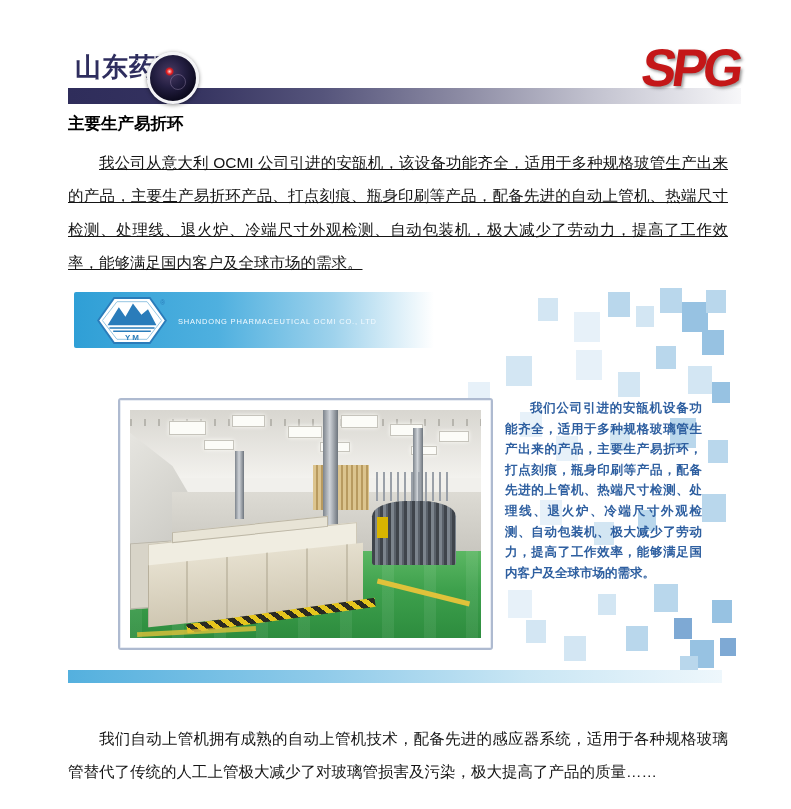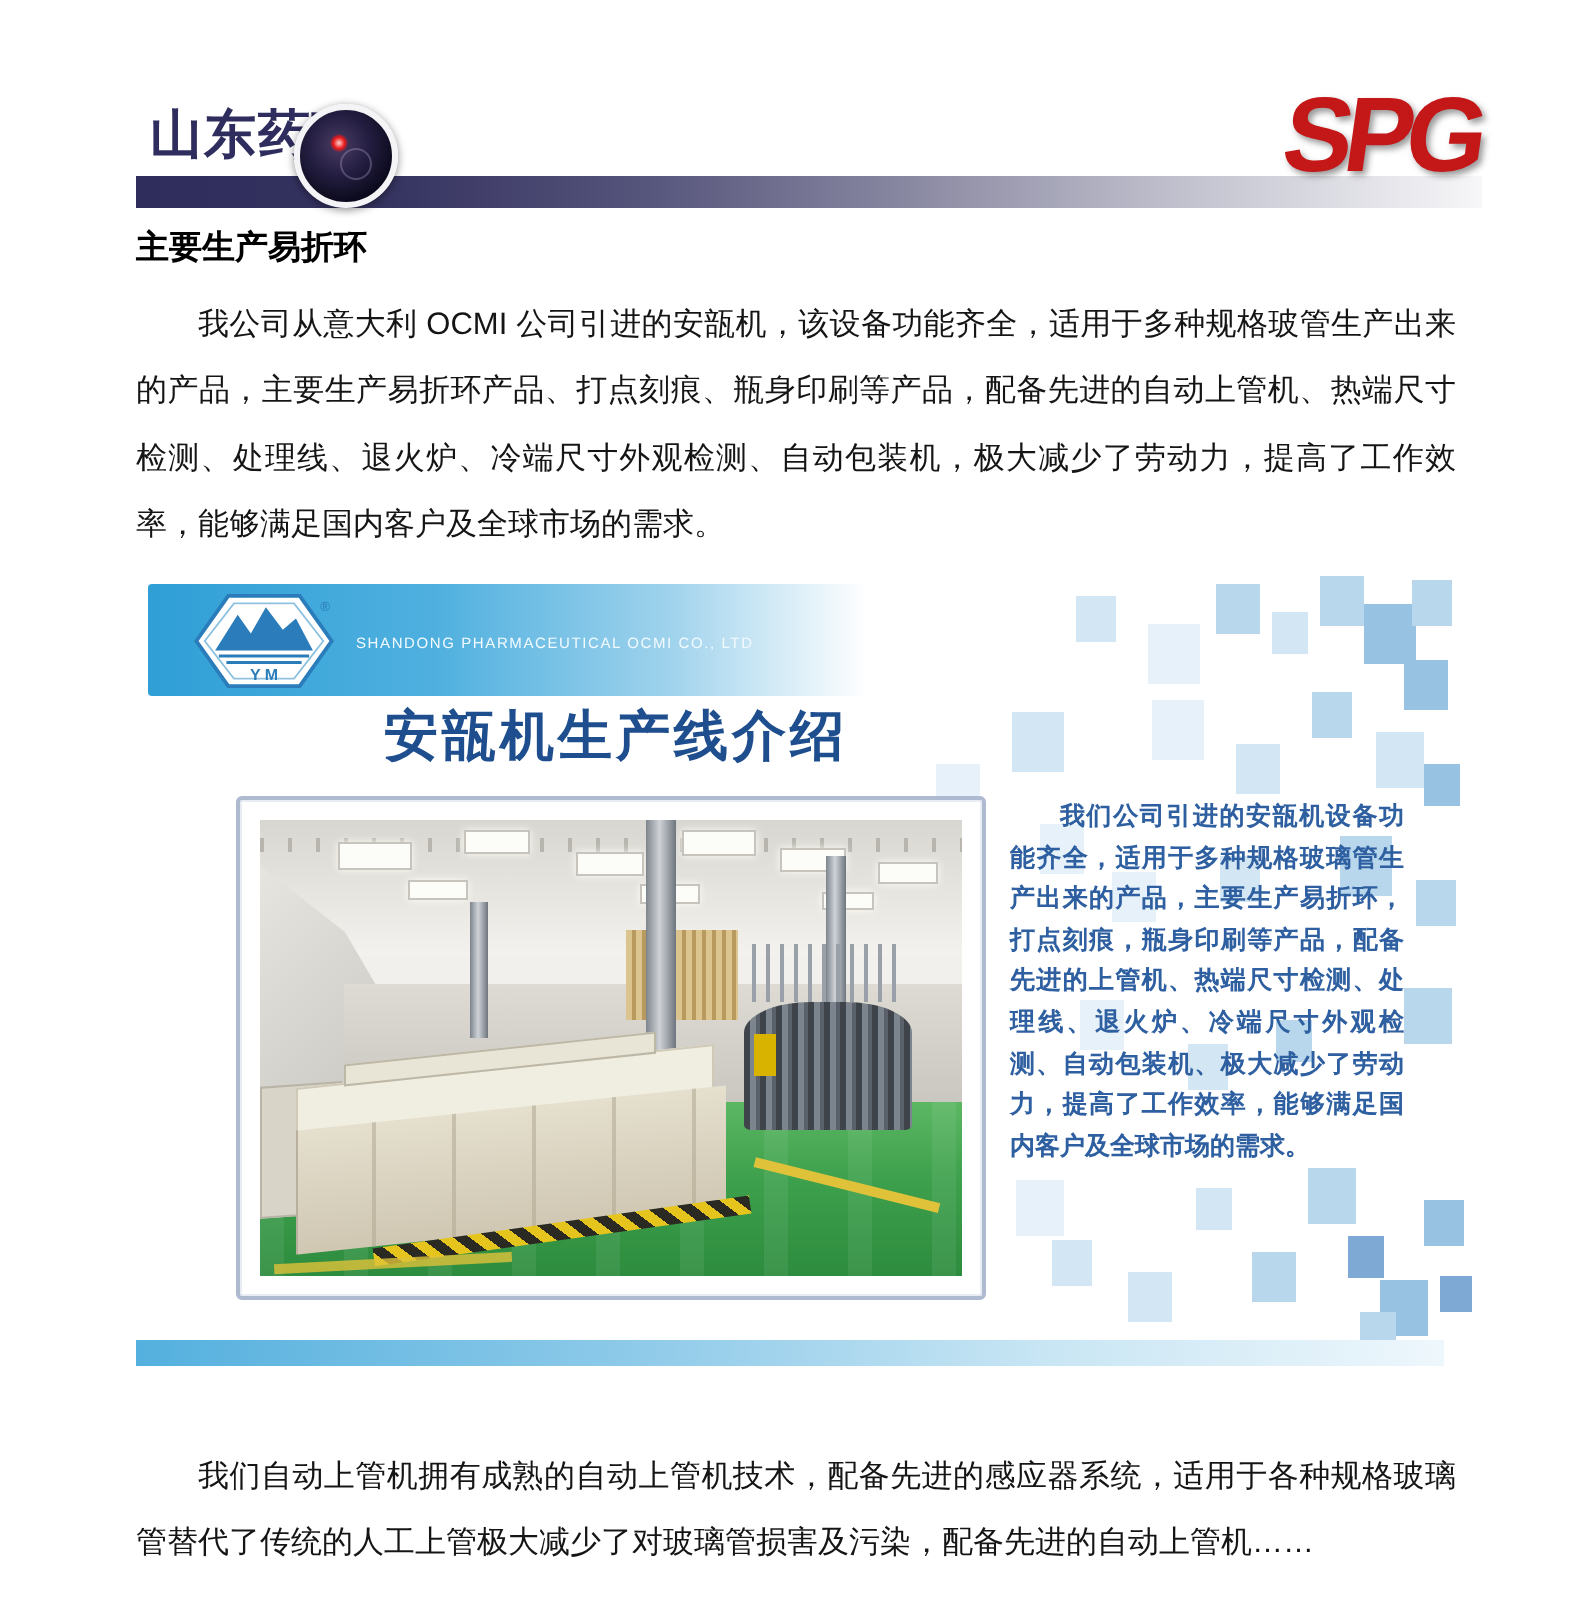--- a/index.html
+++ b/index.html
@@ -21,21 +21,21 @@
   .spg{position:absolute;left:642px;top:42px;font-size:52px;font-weight:bold;
        color:#c41718;letter-spacing:-4px;transform:skewX(-8deg) scaleY(1.02);
        text-shadow:2px 2px 3px rgba(70,70,70,.55);z-index:3;line-height:1;}
   .hbar{position:absolute;left:68px;top:88px;width:673px;height:16px;z-index:2;
         background:linear-gradient(90deg,#2f2d5b 0%,#34325f 18%,#56557c 38%,#8b8aa3 58%,#c2c2cf 78%,#ededf1 96%,#f7f7f9 100%);}
 
   
   .title{position:absolute;left:68px;top:113px;margin:0;font-size:16.5px;font-weight:bold;color:#000;}
   .body{position:absolute;left:68px;width:660px;margin:0;font-size:15.5px;line-height:33.4px;
         text-align:justify;text-indent:2em;color:#151515;}
-  .p1{top:146px;}
+  .p1{top:146px;text-decoration:underline;}
   .p2{top:722px;}
   .machine{position:absolute;left:68px;top:690px;margin:0;padding-left:31px;font-size:14.5px;color:#0a0a0a;}
 
   
   .fig{position:absolute;left:68px;top:288px;width:658px;height:396px;margin:0;background:#fff;}
   .squares{position:absolute;inset:0;z-index:0;}
   .sq{position:absolute;}
 
   .banner{position:absolute;left:6px;top:4px;width:360px;height:56px;z-index:2;
           display:flex;align-items:center;padding-left:22px;box-sizing:border-box;
@@ -155,21 +155,20 @@
         <path d="M12,30 L24,11 L31,21 L39,7 L48,19 L55,13 L64,30 Z" fill="#2a7cba"></path>
         <path d="M14,33 h48 M18,36.5 h40" stroke="#2a7cba" stroke-width="1.6" fill="none"></path>
         <text x="38" y="45.5" text-anchor="middle" font-size="8.5" font-weight="bold" fill="#2a7cba" font-family="Liberation Sans, sans-serif">Y M</text>
         <text x="68" y="9" font-size="7" fill="#2a7cba" font-family="Liberation Sans, sans-serif">®</text>
       </svg>
       <div class="banner-text">
         <div class="ben">SHANDONG PHARMACEUTICAL OCMI CO., LTD</div>
       </div>
     </div>
 
-    <div class="ftitle">安瓿机生产线介绍</div>
 
     <div class="frame">
       <div class="photo">
         <div class="ph-ceiling"></div>
         <div class="ph-truss"></div>
         <div class="ph-light" style="left:11%;top:5%;width:10%;height:5%"></div>
         <div class="ph-light" style="left:29%;top:2%;width:9%;height:4.5%"></div>
         <div class="ph-light" style="left:45%;top:7%;width:9%;height:4.5%"></div>
         <div class="ph-light" style="left:60%;top:2%;width:10%;height:5%"></div>
         <div class="ph-light" style="left:74%;top:6%;width:9%;height:4.5%"></div>
@@ -196,15 +195,15 @@
         <div class="ph-hazard"></div>
         <div class="ph-yline1"></div>
         <div class="ph-yline2"></div>
       </div>
     </div>
 
     <div class="fdesc">我们公司引进的安瓿机设备功能齐全，适用于多种规格玻璃管生产出来的产品，主要生产易折环，打点刻痕，瓶身印刷等产品，配备先进的上管机、热端尺寸检测、处理线、退火炉、冷端尺寸外观检测、自动包装机、极大减少了劳动力，提高了工作效率，能够满足国内客户及全球市场的需求。</div>
     <div class="fbar"></div>
   </figure>
 
-  <p class="body p2">我们自动上管机拥有成熟的自动上管机技术，配备先进的感应器系统，适用于各种规格玻璃管替代了传统的人工上管极大减少了对玻璃管损害及污染，配备先进的自动上管机……</p>
+  <p class="body p2">我们自动上管机拥有成熟的自动上管机技术，配备先进的感应器系统，适用于各种规格玻璃管替代了传统的人工上管极大减少了对玻璃管损害及污染，极大提高了产品的质量……</p>
 
 </div>
 
 </body></html>

